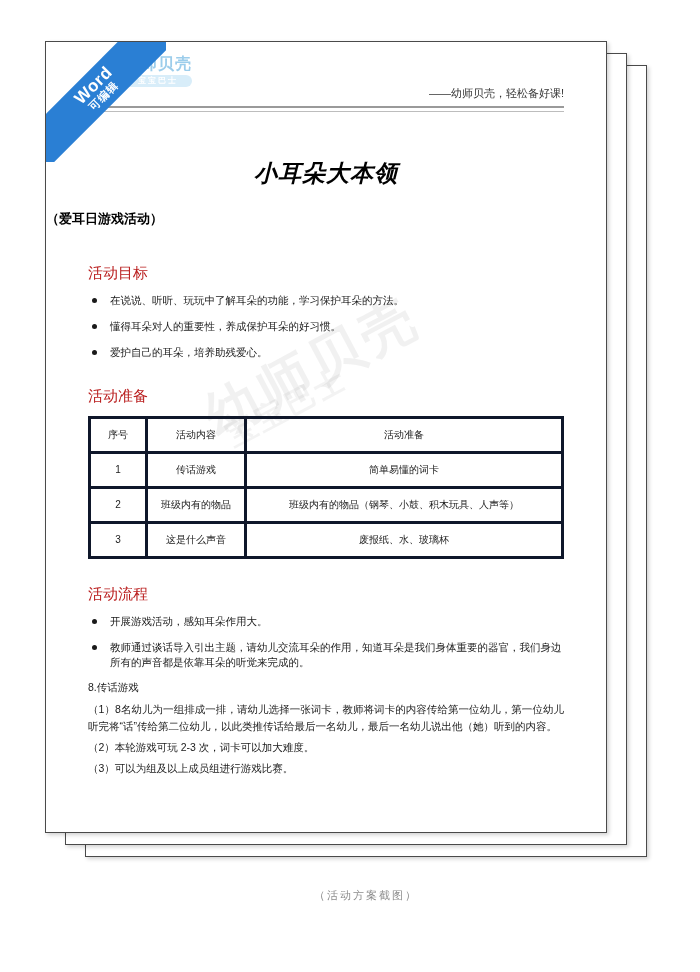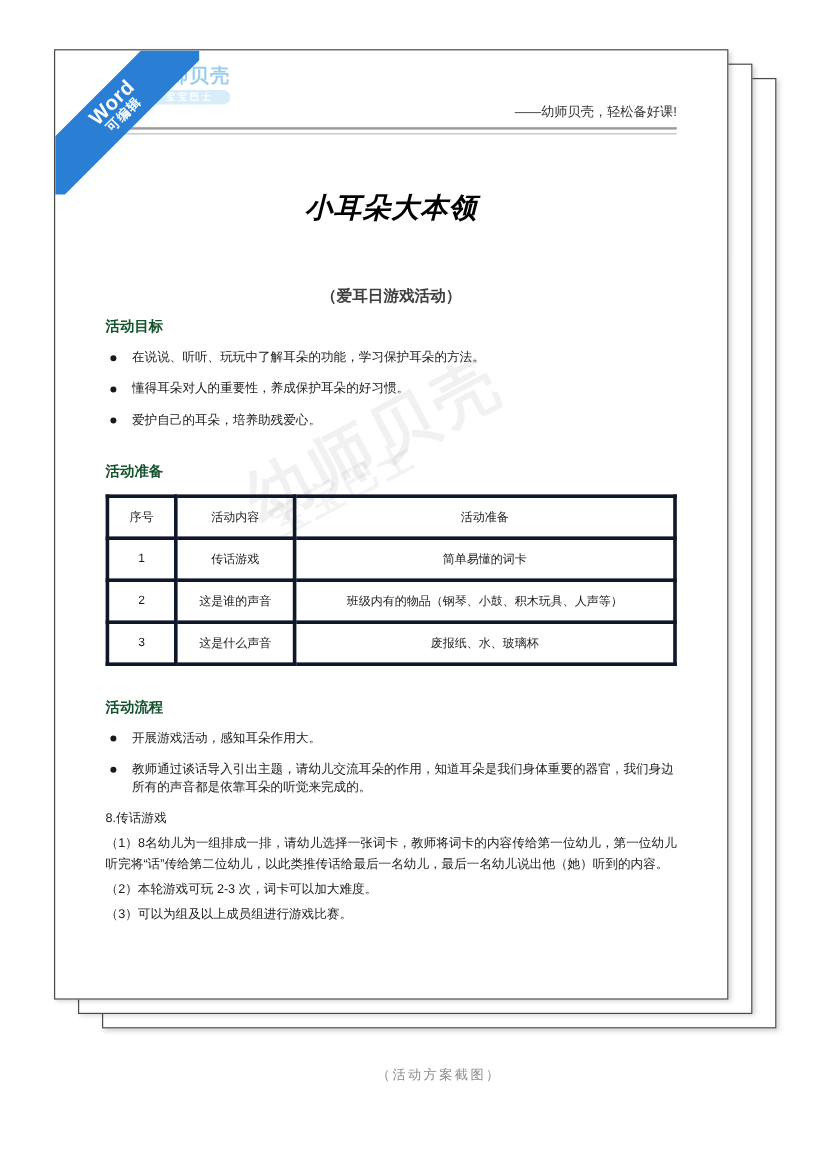--- a/index.html
+++ b/index.html
@@ -201,37 +201,35 @@
     font-size: 23px;
     font-weight: bold;
     color: #000000;
     letter-spacing: 1px;
     font-style: italic;
   }
   .doc-subtitle {
     position: absolute;
     left: 0; top: 168px;
     width: 560px;
-    text-align: center;
     font-size: 13px;
     font-weight: bold;
-    color: #404040;
-    margin-top: 28px;
+    color: #000000;
   }
 
   
   .doc-body {
     position: absolute;
     left: 42px; top: 222px;
     width: 476px;
   }
   .section-heading {
-    font-size: 12px;
-    font-weight: bold;
-    color: #14532d;
+    font-size: 15px;
+    font-weight: normal;
+    color: #b91c1c;
     margin: 0 0 10px 0;
   }
   .section-heading.gap {
     margin-top: 26px;
   }
   ul.bullets {
     list-style: none;
     margin: 0;
     padding: 0;
   }
@@ -352,21 +350,21 @@
             </tr>
           </thead>
           <tbody>
             <tr>
               <td>1</td>
               <td>传话游戏</td>
               <td>简单易懂的词卡</td>
             </tr>
             <tr>
               <td>2</td>
-              <td>这是谁的声音</td>
+              <td>班级内有的物品</td>
               <td>班级内有的物品（钢琴、小鼓、积木玩具、人声等）</td>
             </tr>
             <tr>
               <td>3</td>
               <td>这是什么声音</td>
               <td>废报纸、水、玻璃杯</td>
             </tr>
           </tbody>
         </table>
 

